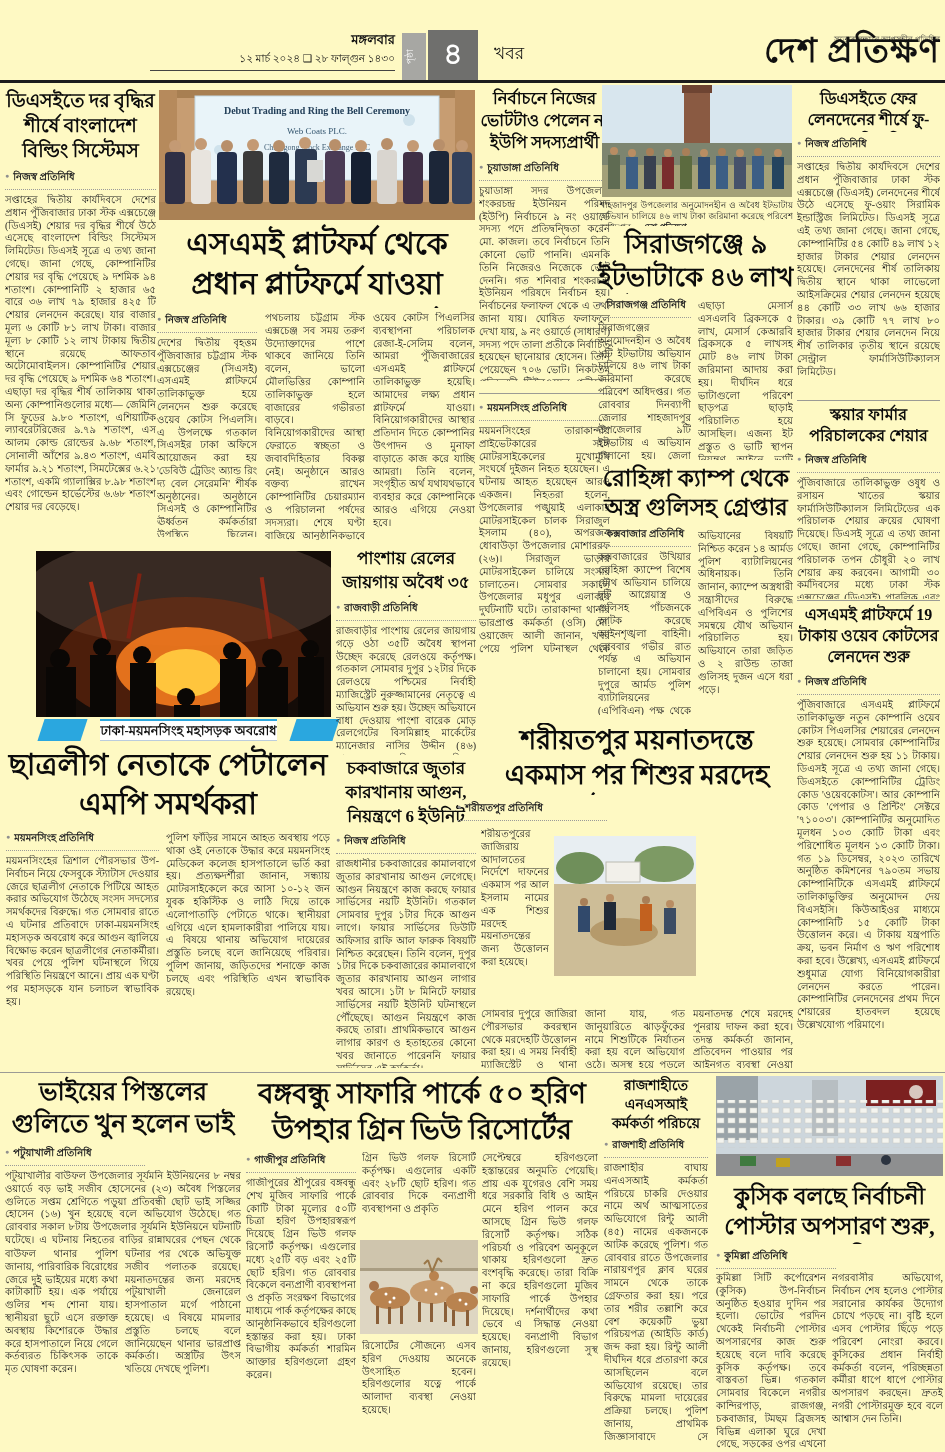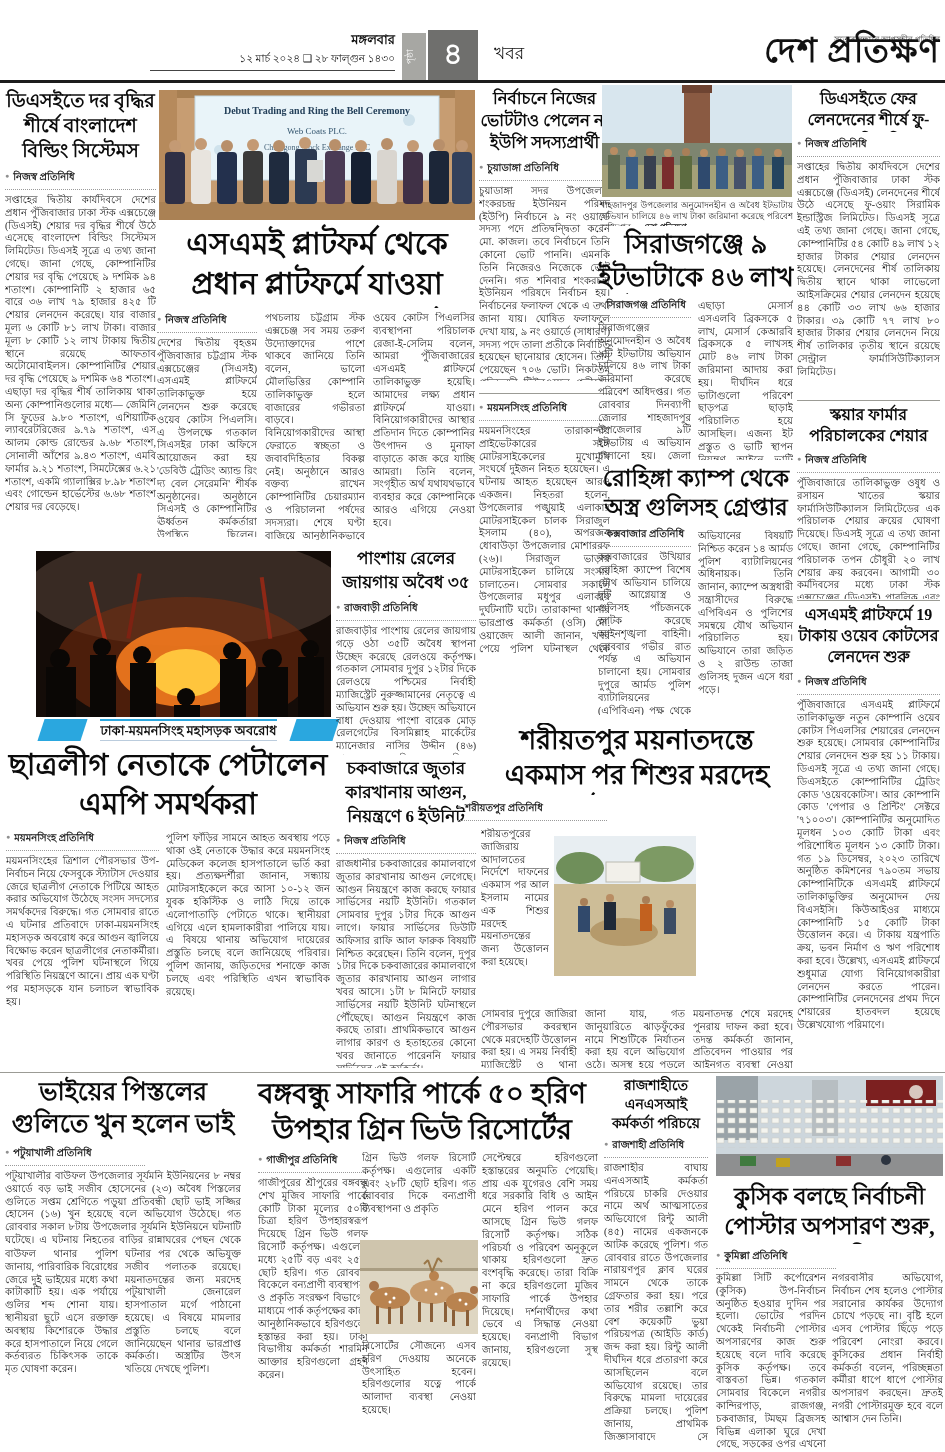--- a/index.html
+++ b/index.html
@@ -1,19 +1,19 @@
 <!DOCTYPE html>
 <html><head>
 <meta charset="utf-8">
 <style>
   * { margin:0; padding:0; box-sizing:border-box; }
   html,body { background:#e8e8e4; }
   body { font-family:"Liberation Serif","DejaVu Serif",serif; }
   .page { position:relative; width:945px; height:1452px; margin:0 auto;
-          background:#ffffff; overflow:hidden; color:#111; }
+          background:#fef9c3; overflow:hidden; color:#111; }
   .abs { position:absolute; }
   .hl { font-weight:bold; text-align:center; color:#0b0b0b; overflow:hidden; }
   .body-txt { font-size:10px; line-height:12.8px; text-align:justify; color:#1d1d1d; overflow:hidden; }
   .byline { font-size:10px; font-weight:bold; color:#222; border-bottom:1px dotted #9a9a9a;
             padding-bottom:3px; margin-bottom:4px; white-space:nowrap; overflow:hidden; }
   .byline .dot { color:#8f8f8f; font-size:7px; vertical-align:2px; margin-right:4px; }
   .rule-h { background:#9b9b95; height:1px; }
   .photo { overflow:hidden; background:#ddd; }
   .photo svg { display:block; width:100%; height:100%; }
   .caption { font-size:8.6px; line-height:11px; text-align:justify; color:#222; overflow:hidden; }
@@ -317,21 +317,21 @@
     <div class="hl" style="font-size:25px;line-height:32px;height:64px;">ভাইয়ের পিস্তলের গুলিতে খুন হলেন ভাই</div>
     <div class="byline" style="margin-top:5px;width:140px;"><span class="dot">●</span><span>পটুয়াখালী প্রতিনিধি</span></div>
     <div class="body-txt" style="height:74px;">পটুয়াখালীর বাউফল উপজেলার সূর্যমনি ইউনিয়নের ৮ নম্বর ওয়ার্ডে বড় ভাই সজীব হোসেনের (২৩) অবৈধ পিস্তলের গুলিতে সপ্তম শ্রেণিতে পড়ুয়া প্রতিবন্ধী ছোট ভাই সজ্জির হোসেন (১৬) খুন হয়েছে বলে অভিযোগ উঠেছে। গত রোববার সকাল ৮টায় উপজেলার সূর্যমনি ইউনিয়নে ঘটনাটি ঘটেছে। এ ঘটনায় নিহতের বাড়ির রান্নাঘরের পেছন থেকে একটি অবৈধ পিস্তল উদ্ধার করেছে পুলিশ।</div>
     <div style="position:relative;height:200px;margin-top:4px;">
       <div class="abs body-txt" style="left:0;top:0;width:113px;height:200px;">বাউফল থানার পুলিশ জানায়, পারিবারিক বিরোধের জেরে দুই ভাইয়ের মধ্যে কথা কাটাকাটি হয়। এক পর্যায়ে গুলির শব্দ শোনা যায়। স্থানীয়রা ছুটে এসে রক্তাক্ত অবস্থায় কিশোরকে উদ্ধার করে হাসপাতালে নিয়ে গেলে কর্তব্যরত চিকিৎসক তাকে মৃত ঘোষণা করেন।</div>
       <div class="abs body-txt" style="left:120px;top:0;width:116px;height:200px;">ঘটনার পর থেকে অভিযুক্ত সজীব পলাতক রয়েছে। ময়নাতদন্তের জন্য মরদেহ পটুয়াখালী জেনারেল হাসপাতাল মর্গে পাঠানো হয়েছে। এ বিষয়ে মামলার প্রস্তুতি চলছে বলে জানিয়েছেন থানার ভারপ্রাপ্ত কর্মকর্তা। অস্ত্রটির উৎস খতিয়ে দেখছে পুলিশ।</div>
     </div>
   </section>
 
   <div class="abs hl" style="left:246px;top:1076px;width:352px;height:72px;font-size:28px;line-height:36px;">বঙ্গবন্ধু সাফারি পার্কে ৫০ হরিণ উপহার গ্রিন ভিউ রিসোর্টের</div>
-  <section class="abs" style="left:246px;top:1152px;width:110px;height:296px;margin-left:12px;">
+  <section class="abs" style="left:246px;top:1152px;width:110px;height:296px;">
     <div class="byline"><span class="dot">●</span><span>গাজীপুর প্রতিনিধি</span></div>
     <div class="body-txt" style="height:268px;">গাজীপুরের শ্রীপুরের বঙ্গবন্ধু শেখ মুজিব সাফারি পার্কে কোটি টাকা মূল্যের ৫০টি চিত্রা হরিণ উপহারস্বরূপ দিয়েছে গ্রিন ভিউ গলফ রিসোর্ট কর্তৃপক্ষ। এগুলোর মধ্যে ২৫টি বড় এবং ২৫টি ছোট হরিণ। গত রোববার বিকেলে বন্যপ্রাণী ব্যবস্থাপনা ও প্রকৃতি সংরক্ষণ বিভাগের মাধ্যমে পার্ক কর্তৃপক্ষের কাছে আনুষ্ঠানিকভাবে হরিণগুলো হস্তান্তর করা হয়। ঢাকা বিভাগীয় কর্মকর্তা শারমিন আক্তার হরিণগুলো গ্রহণ করেন।</div>
   </section>
   <div class="abs body-txt" style="left:362px;top:1152px;width:114px;height:84px;">গ্রিন ভিউ গলফ রিসোর্ট কর্তৃপক্ষ। এগুলোর একটি এবং ২৮টি ছোট হরিণ। গত রোববার দিকে বন্যপ্রাণী ব্যবস্থাপনা ও প্রকৃতি</div>
   <div class="abs photo" style="left:360px;top:1240px;width:118px;height:94px;">
     <svg viewBox="0 0 118 94" preserveAspectRatio="none">
       <rect width="118" height="94" fill="#ded6c2"></rect>
       <rect x="0" y="0" width="118" height="30" fill="#cfc5ad"></rect>
       <rect x="0" y="28" width="118" height="3" fill="#a99d82"></rect>
       <g>

